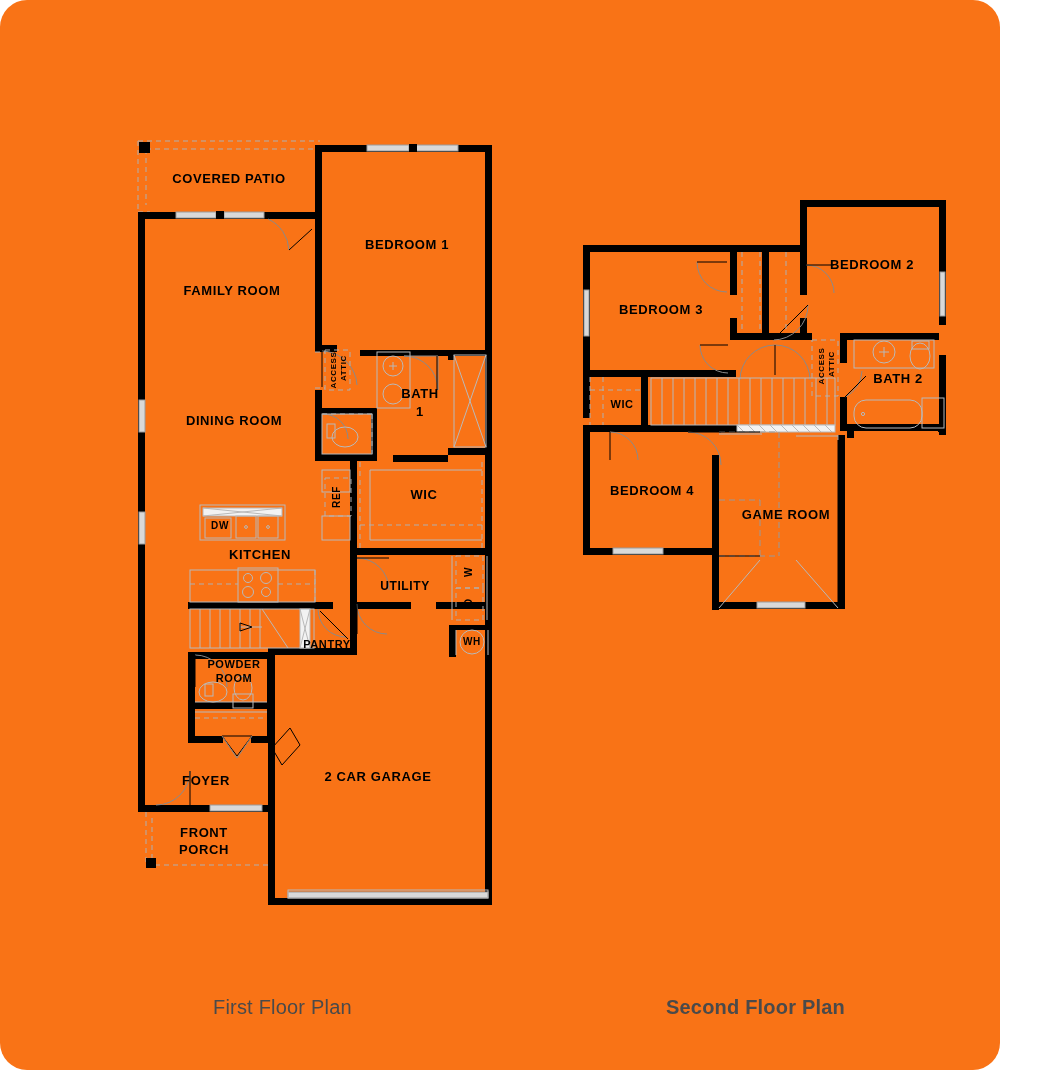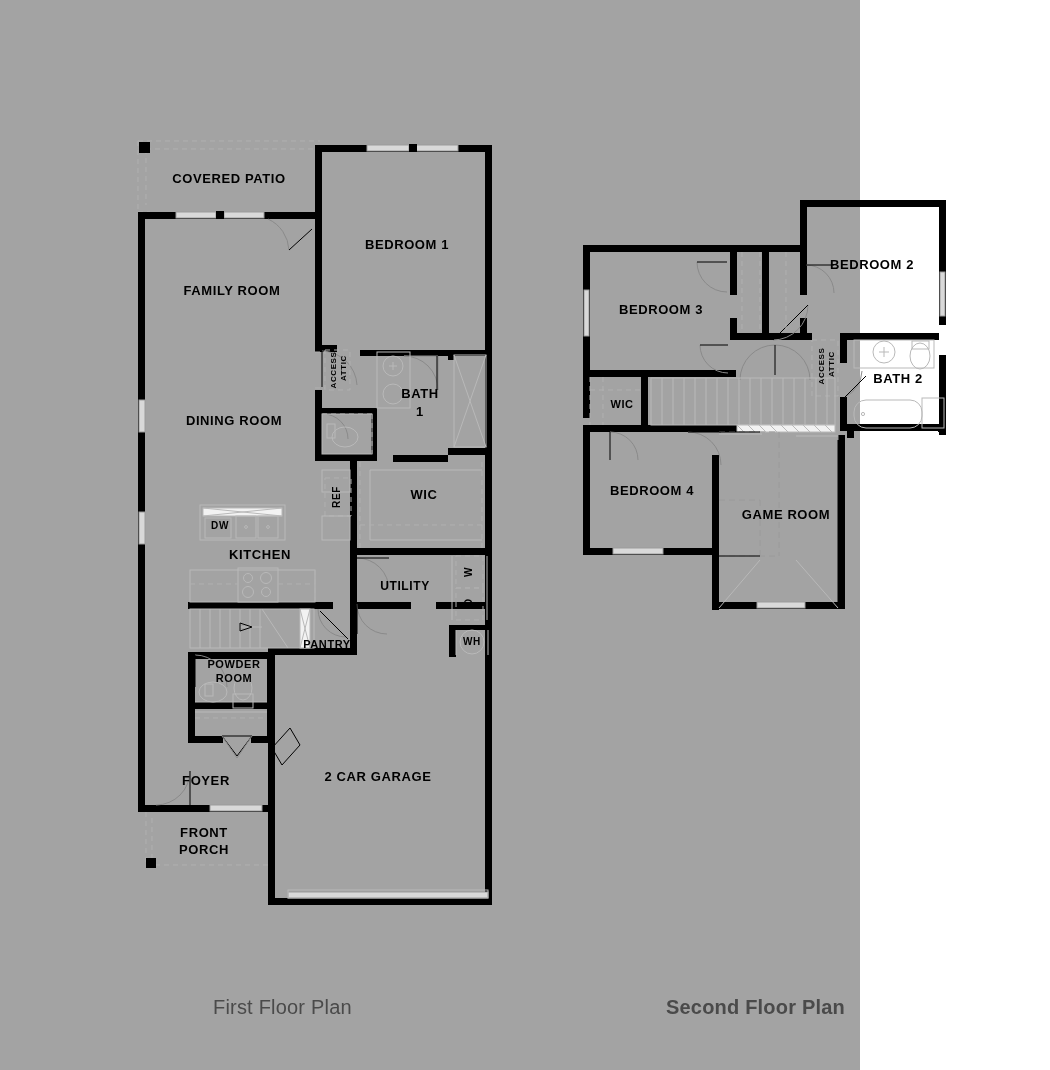--- a/index.html
+++ b/index.html
@@ -1,17 +1,17 @@
 <!DOCTYPE html>
 <html><head>
 <meta charset="utf-8">
 <style>
   html,body{margin:0;padding:0;background:#ffffff;}
   body{width:1050px;height:1070px;font-family:"Liberation Sans",sans-serif;overflow:hidden;}
-  #stage{position:relative;width:860px;height:1070px;background:#a3a3a3;}
+  #stage{position:relative;width:1000px;height:1070px;background:#f97316;border-radius:27px;}
   svg{display:block;}
   .wall{fill:#000000;}
   .thin{fill:none;stroke:#000000;stroke-width:1;}
   .light{fill:none;stroke:#b9b9b9;stroke-width:1;}
   .lightfill{fill:#f2f2f2;stroke:#b9b9b9;stroke-width:1;}
   .dash{fill:none;stroke:#b0b0b0;stroke-width:1;stroke-dasharray:5 4;}
   .dash2{fill:none;stroke:#9a9a9a;stroke-width:1;stroke-dasharray:6 4;}
   .swing{fill:none;stroke:#8a8a8a;stroke-width:1;}
   .win{fill:#d9d9d9;stroke:#9b9b9b;stroke-width:1;}
   .rlabel{font-family:"Liberation Sans",sans-serif;font-weight:bold;fill:#000;

